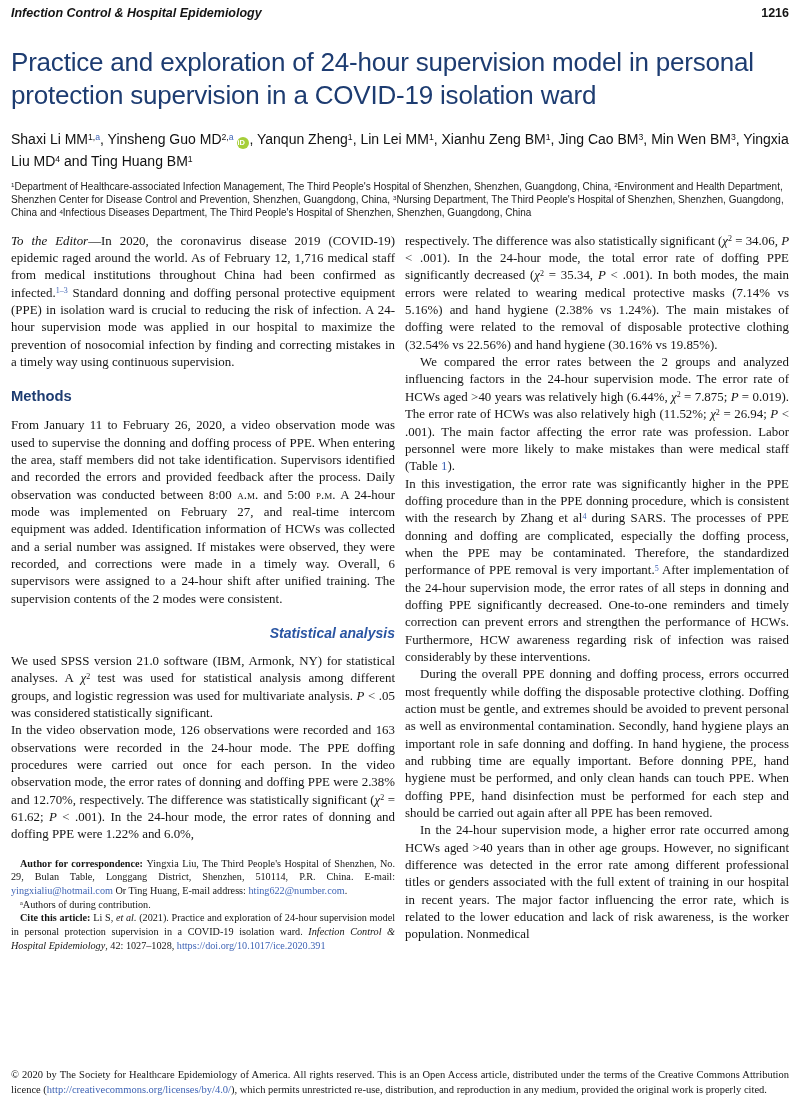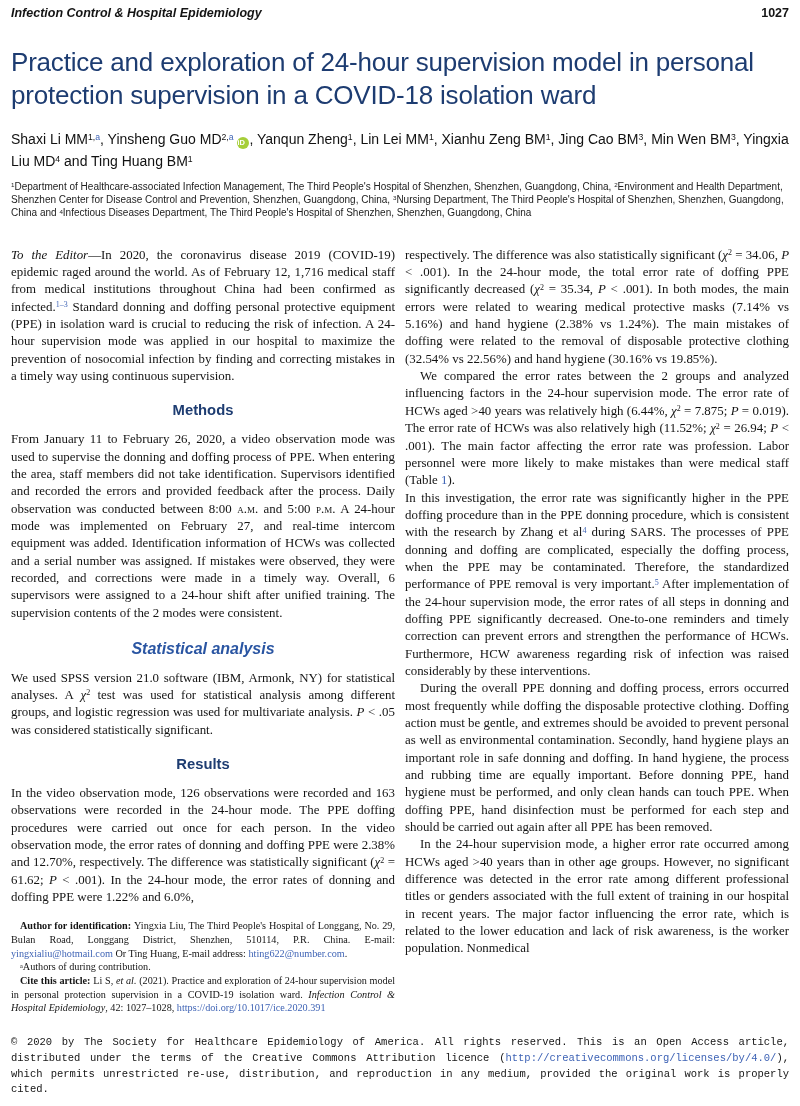--- a/index.html
+++ b/index.html
@@ -42,38 +42,38 @@
   }
   .affiliations{
     margin-top:7px;
     font-family:"Liberation Sans",sans-serif;
     font-size:10px;line-height:1.33;color:#222;
     text-align:left;
   }
   
   .columns{
     display:flex;gap:10px;
-    margin-top:27px;
+    margin-top:13px;
     font-size:12.9px;line-height:1.345;
     text-align:justify;
   }
   .col{flex:1 1 0;min-width:0;}
   p{margin:0;}
   p.indent{text-indent:15px;}
   h2.sec{
     font-family:"Liberation Sans",sans-serif;
     font-size:14.8px;font-weight:bold;
     color:var(--heading);
-    margin:16px 0 10px;text-align:center;
+    margin:16px 0 10px;text-align:left;
   }
   h3.subsec{
     font-family:"Liberation Sans",sans-serif;
-    font-size:16px;font-weight:bold;font-style:italic;
+    font-size:14px;font-weight:bold;font-style:italic;
     color:var(--subheading);
-    margin:16px 0 10px;text-align:center;
+    margin:16px 0 10px;text-align:right;
   }
   
   .s-i{font-style:italic;}
   .s-b{font-weight:bold;}
   .s-sup{font-size:0.62em;line-height:0;position:relative;top:-0.45em;}
   .s-link{color:var(--link);}
   .s-sc{font-variant:small-caps;}
   .s-orcid{
     display:inline-block;width:12px;height:12px;border-radius:50%;
     background:var(--orcid);color:#fff;
@@ -84,55 +84,54 @@
   
   .footnotes{
     margin-top:13px;
     font-size:10.2px;line-height:1.34;
   }
   .footnotes p{text-indent:9px;}
   
   .footer{
     position:absolute;left:11px;right:11px;bottom:8px;
     background:#fff;
-    font-size:10.5px;line-height:1.5;text-align:justify;font-family:Liberation Mono, monospace;
+    font-size:10.5px;line-height:1.5;text-align:justify;
   }
 </style>
 </head>
 <body>
 
 <div class="page">
 
   <div class="running-head">
     <span class="journal-name">Infection Control &amp; Hospital Epidemiology</span>
-    <span class="page-number">1027</span>
+    <span class="page-number">1216</span>
   </div>
 
-  <h1 class="title">Practice and exploration of 24-hour supervision model in personal protection supervision in a COVID-18 isolation ward</h1>
+  <h1 class="title">Practice and exploration of 24-hour supervision model in personal protection supervision in a COVID-19 isolation ward</h1>
 
   <div class="authors"><span>Shaxi Li MM</span><span class="s-sup">1,</span><span class="s-sup s-link">a</span><span>, Yinsheng Guo MD</span><span class="s-sup">2,</span><span class="s-sup s-link">a</span><span> </span><span class="s-orcid">iD</span><span>, Yanqun Zheng</span><span class="s-sup">1</span><span>, Lin Lei MM</span><span class="s-sup">1</span><span>, Xianhu Zeng BM</span><span class="s-sup">1</span><span>, Jing Cao BM</span><span class="s-sup">3</span><span>, Min Wen BM</span><span class="s-sup">3</span><span>,</span><span> Yingxia Liu MD</span><span class="s-sup">4</span><span> and Ting Huang BM</span><span class="s-sup">1</span></div>
 
   <div class="affiliations"><span class="s-sup">1</span><span>Department of Healthcare-associated Infection Management, The Third People's Hospital of Shenzhen, Shenzhen, Guangdong, China, </span><span class="s-sup">2</span><span>Environment and Health Department, Shenzhen Center for Disease Control and Prevention, Shenzhen, Guangdong, China, </span><span class="s-sup">3</span><span>Nursing Department, The Third People's Hospital of Shenzhen, Shenzhen, Guangdong, China and </span><span class="s-sup">4</span><span>Infectious Diseases Department, The Third People's Hospital of Shenzhen, Shenzhen, Guangdong, China</span></div>
 
   <div class="columns">
 
     <div class="col">
       <p><span class="s-i">To the Editor</span><span>—In 2020, the coronavirus disease 2019 (COVID-19) epidemic raged around the world. As of February 12, 1,716 medical staff from medical institutions throughout China had been confirmed as infected.</span><span class="s-sup s-link">1–3</span><span> Standard donning and doffing personal protective equipment (PPE) in isolation ward is crucial to reducing the risk of infection. A 24-hour supervision mode was applied in our hospital to maximize the prevention of nosocomial infection by finding and correcting mistakes in a timely way using continuous supervision.</span></p>
 
       <h2 class="sec">Methods</h2>
       <p><span>From January 11 to February 26, 2020, a video observation mode was used to supervise the donning and doffing process of PPE. When entering the area, staff members did not take identification. Supervisors identified and recorded the errors and provided feedback after the process. Daily observation was conducted between 8:00 </span><span class="s-sc">a.m.</span><span> and 5:00 </span><span class="s-sc">p.m.</span><span> A 24-hour mode was implemented on February 27, and real-time intercom equipment was added. Identification information of HCWs was collected and a serial number was assigned. If mistakes were observed, they were recorded, and corrections were made in a timely way. Overall, 6 supervisors were assigned to a 24-hour shift after unified training. The supervision contents of the 2 modes were consistent.</span></p>
 
       <h3 class="subsec">Statistical analysis</h3>
       <p><span>We used SPSS version 21.0 software (IBM, Armonk, NY) for statistical analyses. A </span><span class="s-i">χ</span><span class="s-sup">2</span><span> test was used for statistical analysis among different groups, and logistic regression was used for multivariate analysis. </span><span class="s-i">P</span><span> &lt; .05 was considered statistically significant.</span></p>
 
-      <h2 class="sec">Results</h2>
       <p><span>In the video observation mode, 126 observations were recorded and 163 observations were recorded in the 24-hour mode. The PPE doffing procedures were carried out once for each person. In the video observation mode, the error rates of donning and doffing PPE were 2.38% and 12.70%, respectively. The difference was statistically significant (</span><span class="s-i">χ</span><span class="s-sup">2</span><span> = 61.62; </span><span class="s-i">P</span><span> &lt; .001). In the 24-hour mode, the error rates of donning and doffing PPE were 1.22% and 6.0%,</span></p>
 
       <div class="footnotes">
-        <p><span class="s-b">Author for identification: </span><span>Yingxia Liu, The Third People's Hospital of Longgang, No. 29, Bulan Road, Longgang District, Shenzhen, 510114, P.R. China. E-mail: </span><span class="s-link">yingxialiu@hotmail.com</span><span> Or Ting Huang, E-mail address: </span><span class="s-link">hting622@number.com</span><span>.</span></p>
+        <p><span class="s-b">Author for correspondence: </span><span>Yingxia Liu, The Third People's Hospital of Shenzhen, No. 29, Bulan Table, Longgang District, Shenzhen, 510114, P.R. China. E-mail: </span><span class="s-link">yingxialiu@hotmail.com</span><span> Or Ting Huang, E-mail address: </span><span class="s-link">hting622@number.com</span><span>.</span></p>
         <p><span class="s-sup">a</span><span>Authors of during contribution.</span></p>
         <p><span class="s-b">Cite this article: </span><span>Li S, </span><span class="s-i">et al.</span><span> (2021). Practice and exploration of 24-hour supervision model in personal protection supervision in a COVID-19 isolation ward. </span><span class="s-i">Infection Control &amp; Hospital Epidemiology</span><span>, 42: 1027–1028, </span><span class="s-link">https://doi.org/10.1017/ice.2020.391</span></p>
       </div>
     </div>
 
     <div class="col">
       <p><span>respectively. The difference was also statistically significant (</span><span class="s-i">χ</span><span class="s-sup">2</span><span> = 34.06, </span><span class="s-i">P</span><span> &lt; .001). In the 24-hour mode, the total error rate of doffing PPE significantly decreased (</span><span class="s-i">χ</span><span class="s-sup">2</span><span> = 35.34, </span><span class="s-i">P</span><span> &lt; .001). In both modes, the main errors were related to wearing medical protective masks (7.14% vs 5.16%) and hand hygiene (2.38% vs 1.24%). The main mistakes of doffing were related to the removal of disposable protective clothing (32.54% vs 22.56%) and hand hygiene (30.16% vs 19.85%).</span></p>
       <p class="indent"><span>We compared the error rates between the 2 groups and analyzed influencing factors in the 24-hour supervision mode. The error rate of HCWs aged &gt;40 years was relatively high (6.44%, </span><span class="s-i">χ</span><span class="s-sup">2</span><span> = 7.875; </span><span class="s-i">P</span><span> = 0.019). The error rate of HCWs was also relatively high (11.52%; </span><span class="s-i">χ</span><span class="s-sup">2</span><span> = 26.94; </span><span class="s-i">P</span><span> &lt; .001). The main factor affecting the error rate was profession. Labor personnel were more likely to make mistakes than were medical staff (Table </span><span class="s-link">1</span><span>).</span></p>
 
       <p><span>In this investigation, the error rate was significantly higher in the PPE doffing procedure than in the PPE donning procedure, which is consistent with the research by Zhang et al</span><span class="s-sup s-link">4</span><span> during SARS. The processes of PPE donning and doffing are complicated, especially the doffing process, when the PPE may be contaminated. Therefore, the standardized performance of PPE removal is very important.</span><span class="s-sup s-link">5</span><span> After implementation of the 24-hour supervision mode, the error rates of all steps in donning and doffing PPE significantly decreased. One-to-one reminders and timely correction can prevent errors and strengthen the performance of HCWs. Furthermore, HCW awareness regarding risk of infection was raised considerably by these interventions.</span></p>

